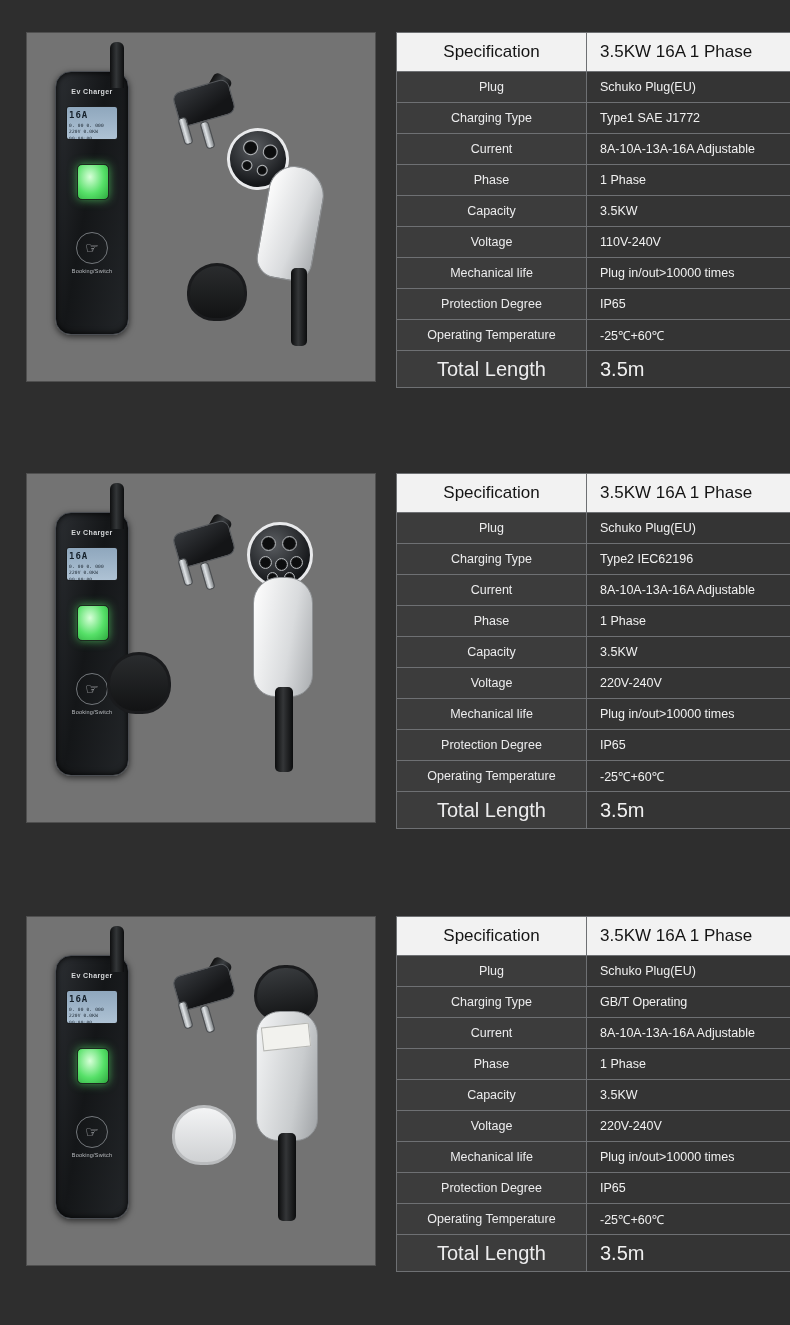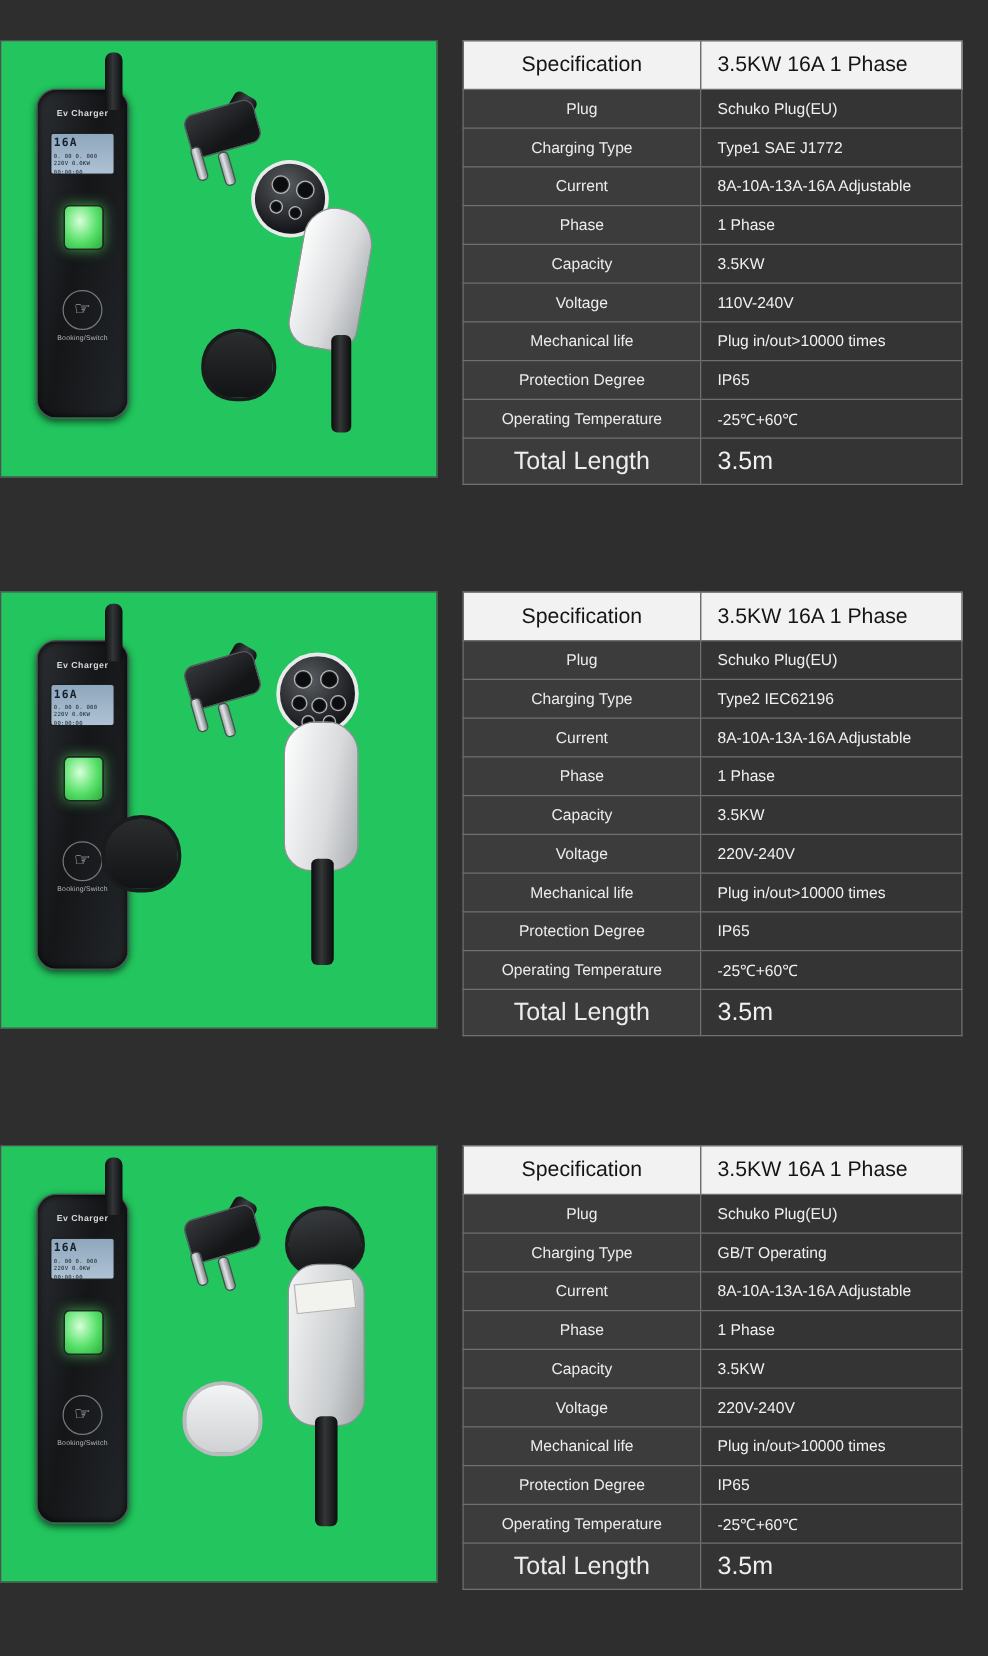--- a/index.html
+++ b/index.html
@@ -18,23 +18,23 @@
     position: absolute;
     left: 0;
     width: 790px;
     display: flex;
     gap: 20px;
   }
   .photo {
     position: relative;
     width: 348px;
     height: 348px;
-    background: #22c55e;
+    background: #737373;
     border: 1px solid #4f4f4f;
-    margin-left: 0;
+    margin-left: 26px;
     flex: none;
     overflow: hidden;
   }
   
   .charger {
     position: absolute;
     left: 28px;
     top: 38px;
     width: 72px;
     height: 262px;

